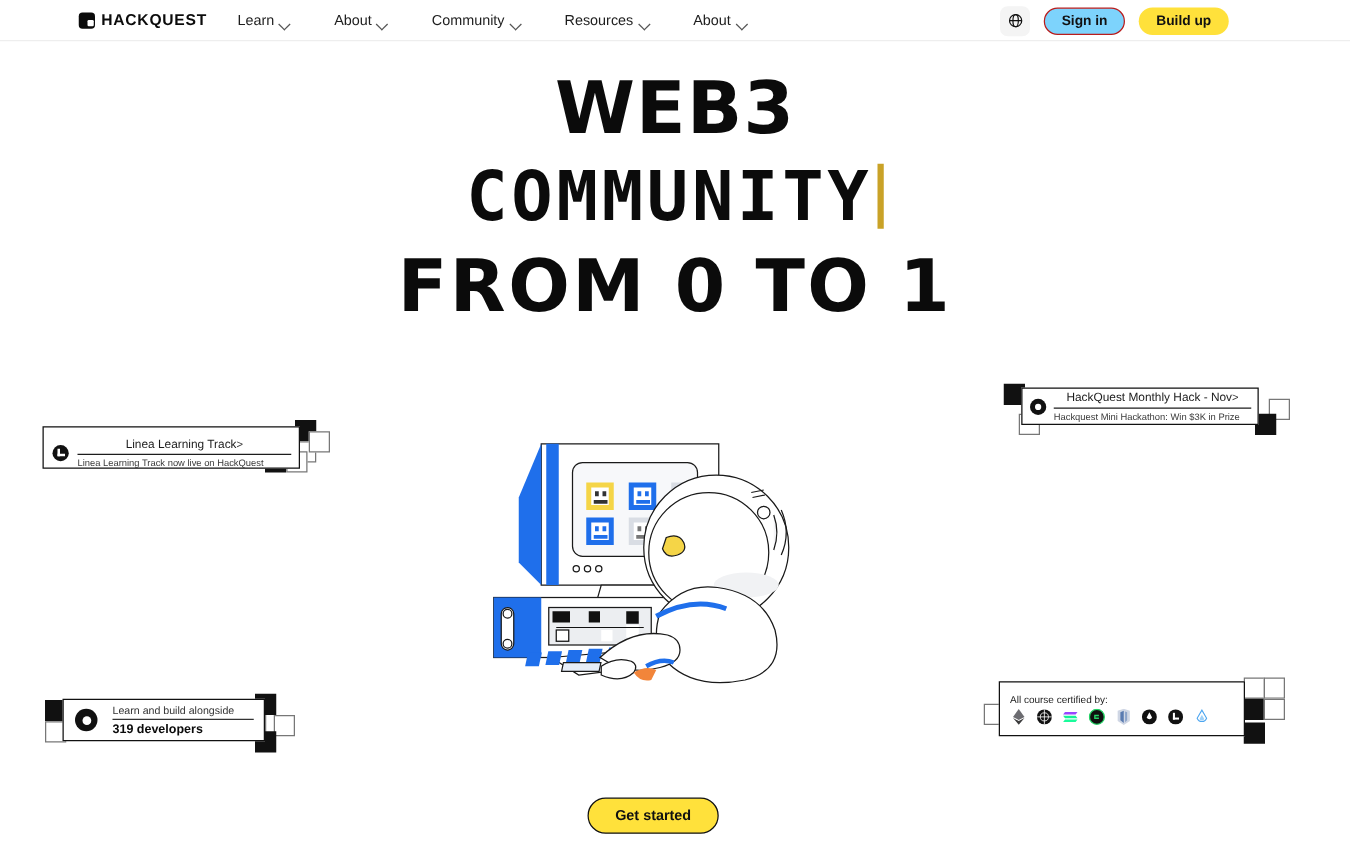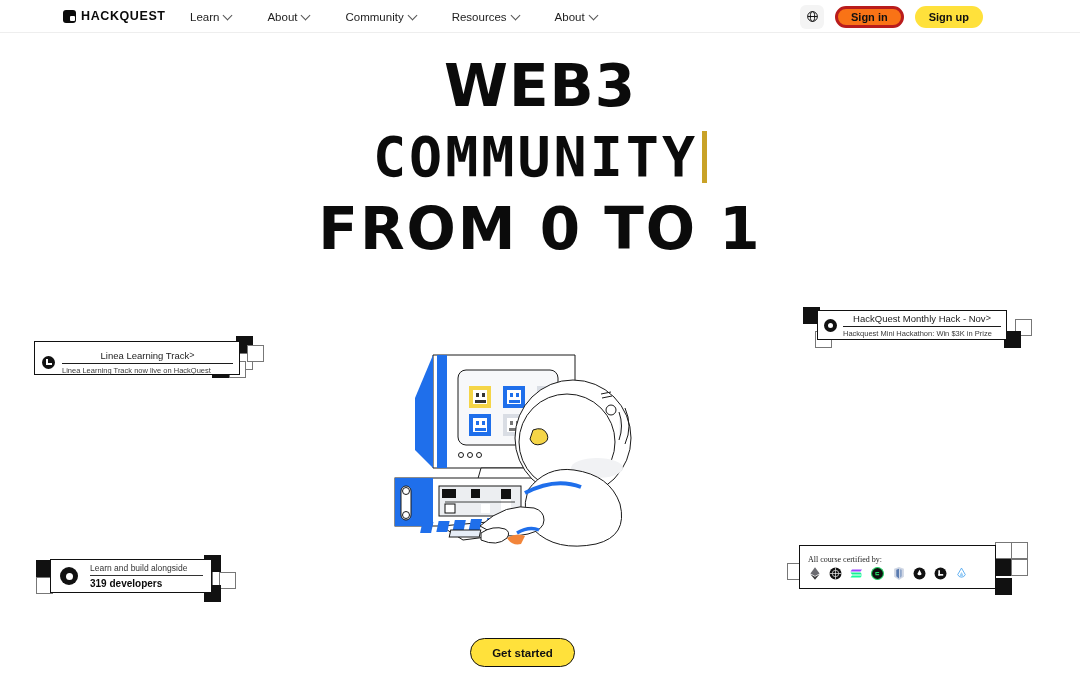--- a/index.html
+++ b/index.html
@@ -25,31 +25,31 @@
   }
   .logo-mark::after {
     content:""; position:absolute; right: 1.5px; bottom: 1.5px;
     width: 5px; height: 5px; background:#fff; border-radius:1px;
   }
   .logo-text {
     font-size: 12.5px; font-weight: 700; letter-spacing: 0.6px;
     color:#0b0b0b;
   }
   .nav { position: absolute; left: 190px; top: 0; height: 33px; display:flex; align-items:center; gap: 36px; }
-  .nav-item { display:flex; align-items:center; gap:5px; font-size:11.5px; color:#1d1d1d; cursor:pointer; }
+  .nav-item { display:flex; align-items:flex-end; gap:5px; font-size:11.5px; color:#1d1d1d; cursor:pointer; }
   .chev { width: 7px; height: 7px; border-right: 1.3px solid #555; border-bottom: 1.3px solid #555;
           transform: rotate(45deg); margin-top:-3px; }
   .hdr-right { position:absolute; right: 97px; top: 0; height:33px; display:flex; align-items:center; gap: 11px; }
   .globe-btn {
     width: 24px; height:24px; border-radius:6px; background:#f4f4f4;
     display:flex; align-items:center; justify-content:center; cursor:pointer;
   }
   .btn-signin {
-    height: 22px; padding: 0 13px; border:3px solid #b91c1c; border-radius: 11px;
-    background:#f97316; font-size:11px; font-weight:700; color:#111;
+    height: 22px; padding: 0 13px; border:1px solid #b91c1c; border-radius: 11px;
+    background:#7dd3fc; font-size:11px; font-weight:700; color:#111;
     display:flex; align-items:center; cursor:pointer;
   }
   .btn-signup {
     height: 22px; padding: 0 14px; border-radius: 11px;
     background:#FFE13B; font-size:11px; font-weight:700; color:#111;
     display:flex; align-items:center; cursor:pointer; border:none;
   }
 
   
   .hero { position:absolute; left:0; top:52px; width:1080px; text-align:center; }
@@ -102,21 +102,21 @@
 
   
   #card-devs { left:50px; top:559px; width:162px; height:34px; padding:0 8px 0 9px; gap:12px; }
   .hq-ico-lg { width:18px; height:18px; border-radius:50%; background:#111; display:flex; align-items:center; justify-content:center; }
   .hq-ico-lg::after { content:""; width:7px; height:7px; border-radius:50%; background:#fff; }
   #card-devs .card-t1 { font-size:8.5px; color:#333; }
   #card-devs .card-t2 { font-size:10px; font-weight:700; color:#0b0b0b; }
   #card-devs .card-divider { background:#333; }
 
   
-  #card-cert { left:799px; top:545px; width:197px; height:44px; padding:6px 8px; flex-direction:column; align-items:flex-start; justify-content:center; gap:3px;font-family:Liberation Serif, serif; }
+  #card-cert { left:799px; top:545px; width:197px; height:44px; padding:6px 8px; flex-direction:column; align-items:flex-start; justify-content:center; gap:3px; }
   .cert-label { font-size:8px; color:#1c1c1c; }
   .cert-icons { display:flex; align-items:center; gap:8px; }
   .ci { width:13px; height:13px; display:flex; align-items:center; justify-content:center; }
 
   
   .cta {
     position:absolute; left:470px; top:638px; width:105px; height:29px;
     background:#FFE13B; border:1px solid #111; border-radius:15px;
     display:flex; align-items:center; justify-content:center;
     font-size:11.5px; font-weight:700; color:#111; cursor:pointer;
@@ -161,21 +161,21 @@
 
     <div class="hdr-right">
       <div class="globe-btn">
         <svg width="13" height="13" viewBox="0 0 24 24" fill="none" stroke="#111" stroke-width="1.8">
           <circle cx="12" cy="12" r="9"></circle>
           <line x1="3" y1="12" x2="21" y2="12"></line>
           <ellipse cx="12" cy="12" rx="4" ry="9"></ellipse>
         </svg>
       </div>
       <div class="btn-signin">Sign in</div>
-      <div class="btn-signup">Sign up</div>
+      <div class="btn-signup">Build up</div>
     </div>
   </div>
 
   <div class="hero">
     <div class="hl-1">WEB3</div>
     <div class="hl-2">
       <span>COMMUNITY</span>
       <span class="caret"></span>
     </div>
     <div class="hl-3">FROM 0 TO 1</div>

